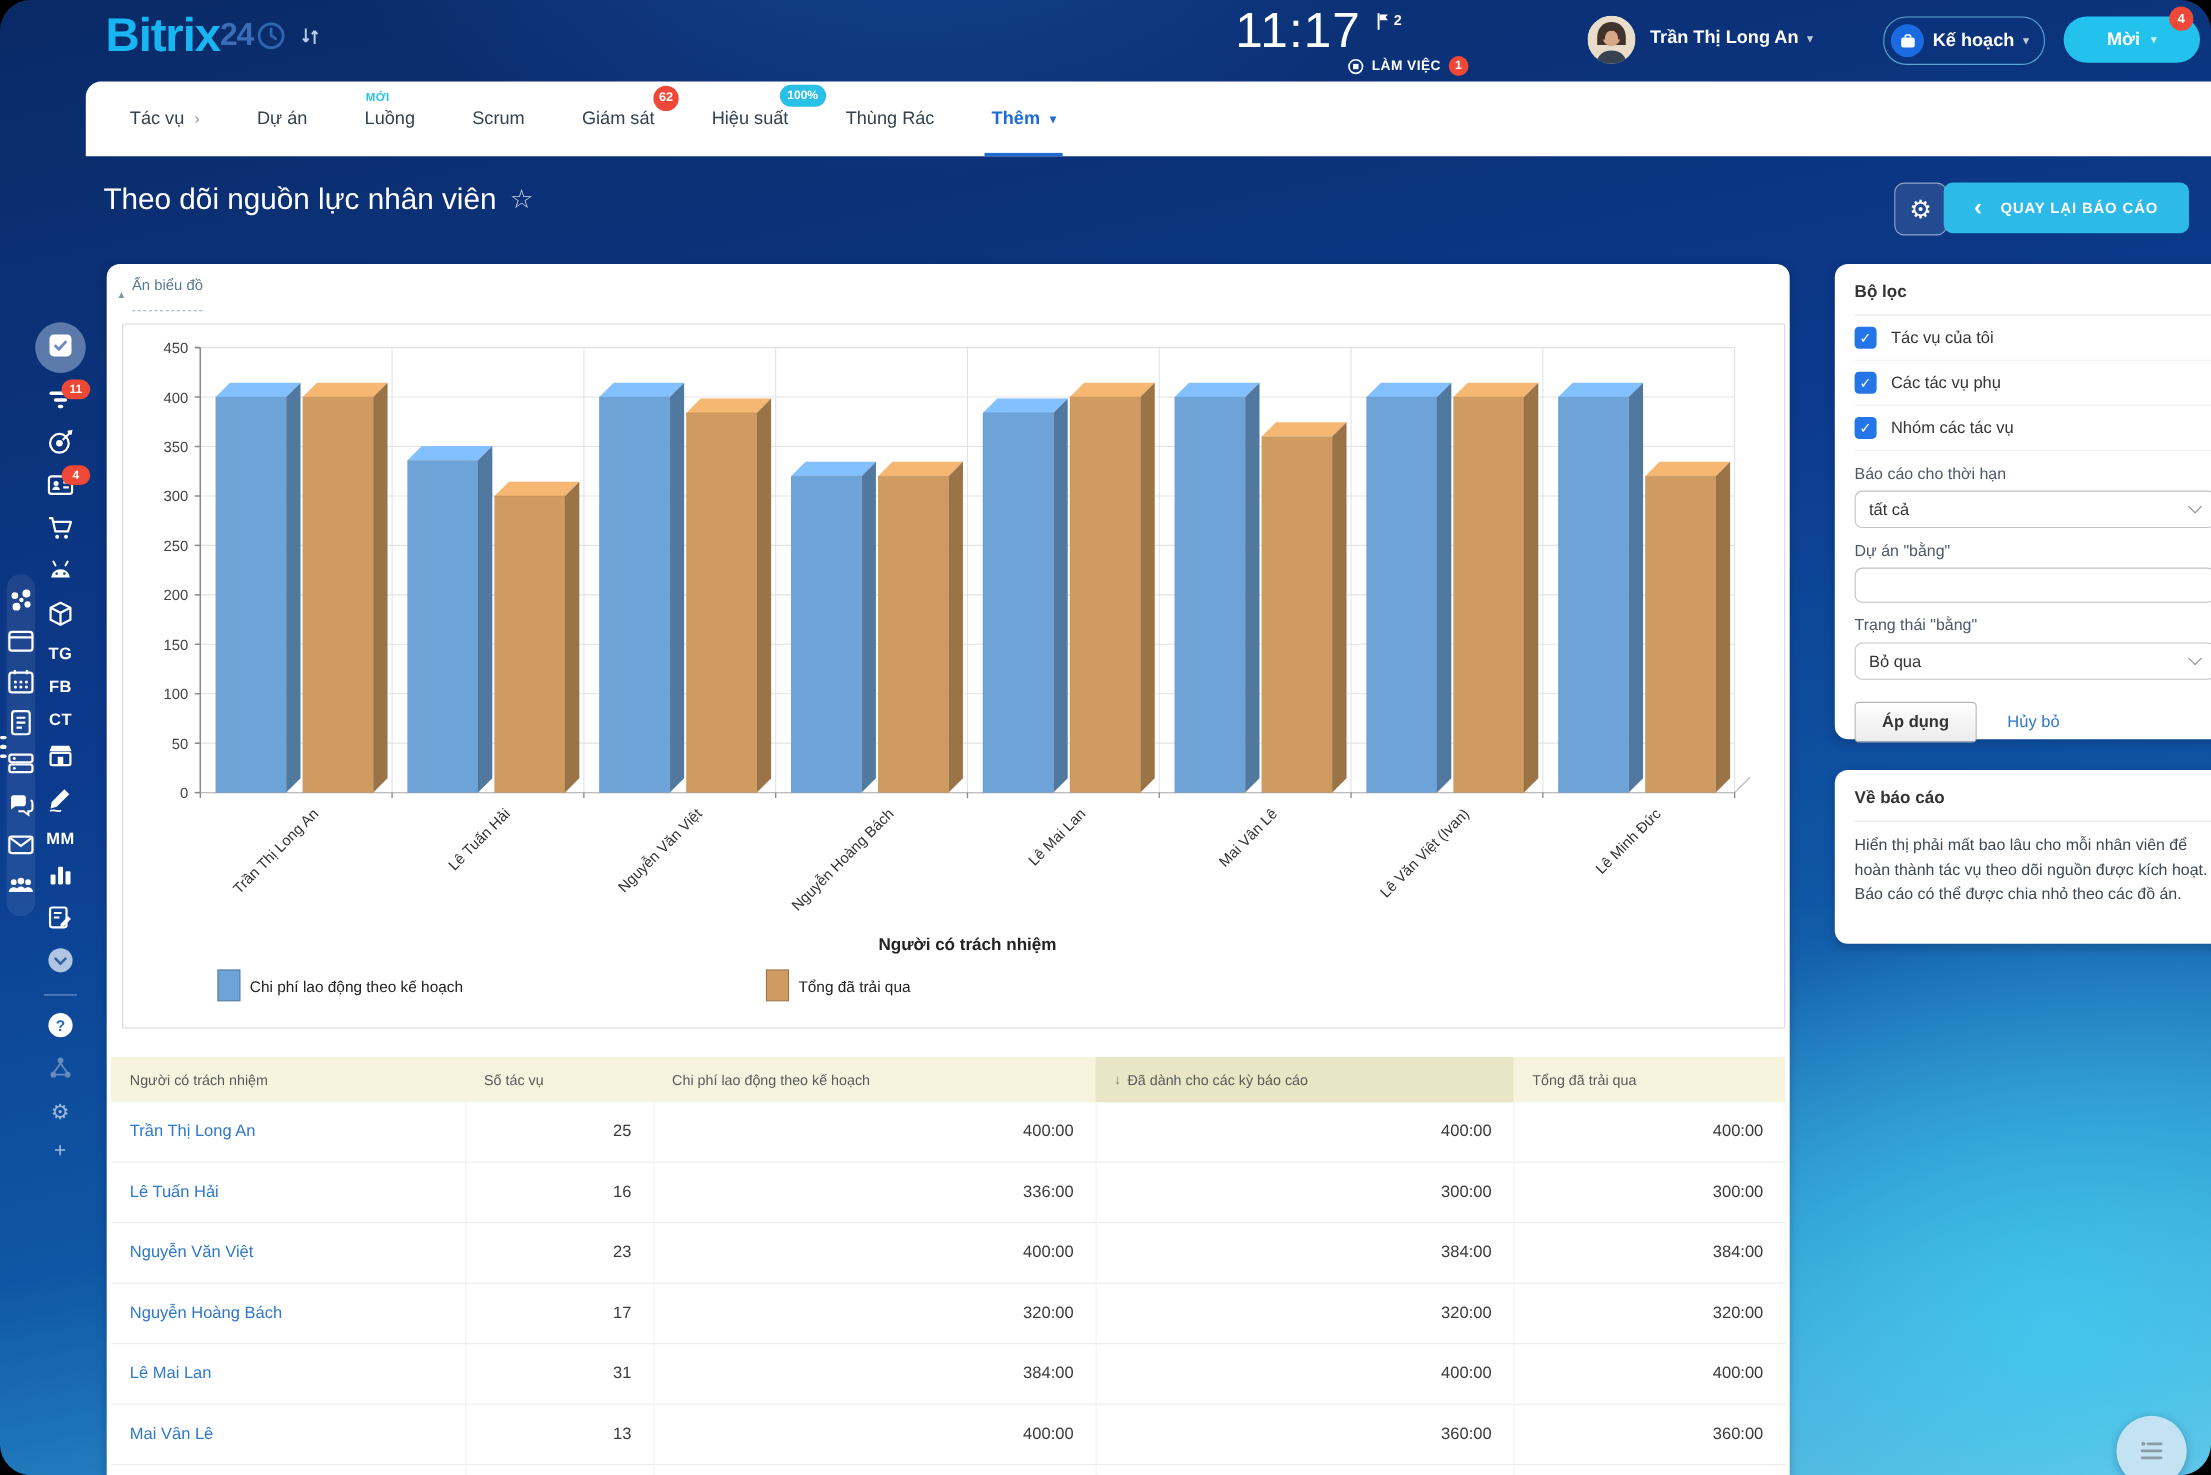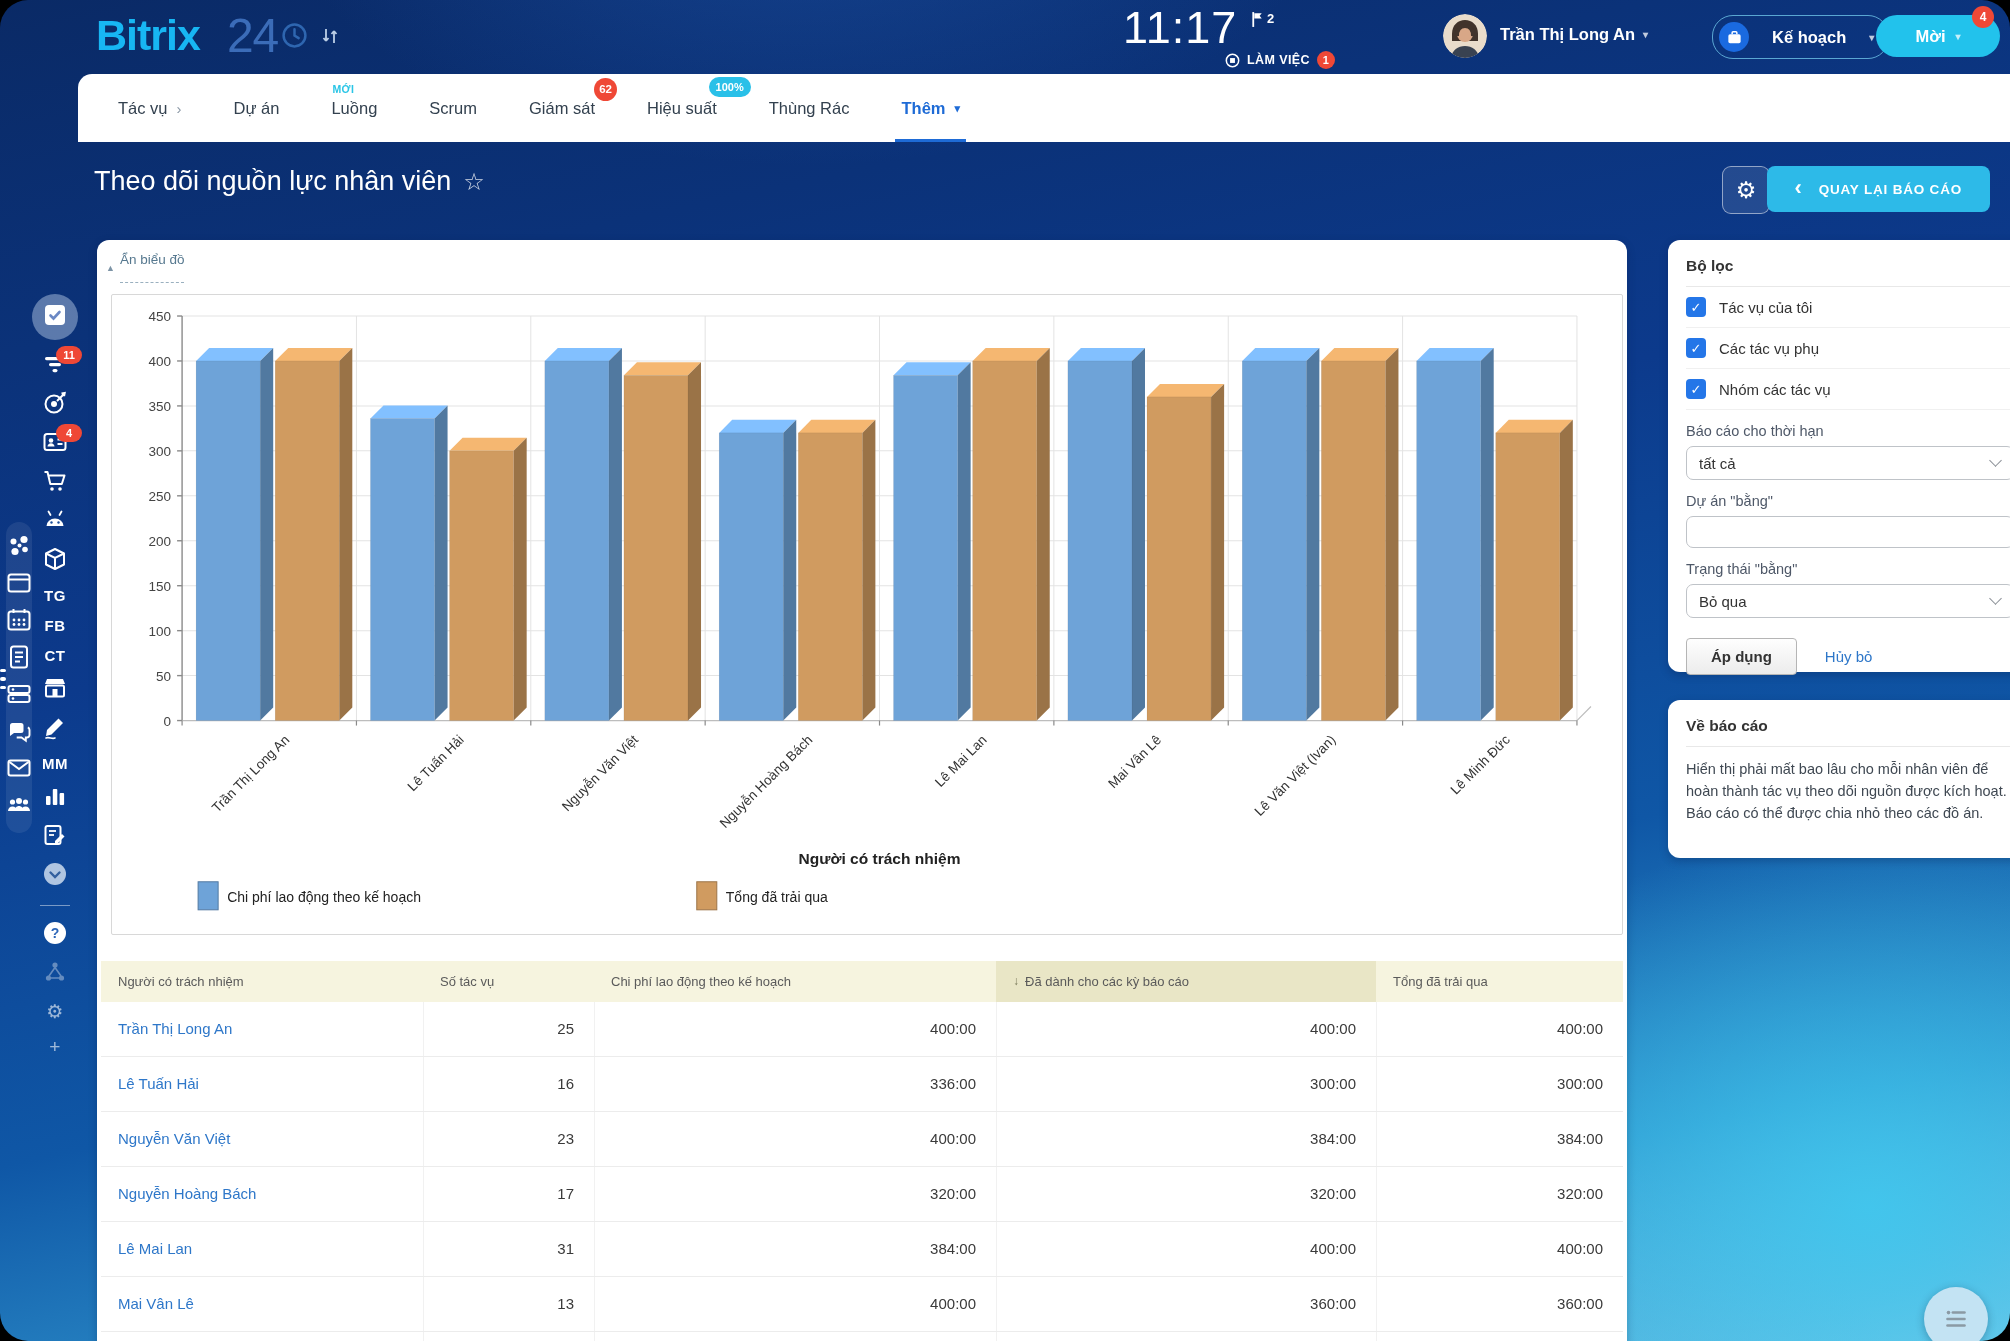--- a/index.html
+++ b/index.html
@@ -23,41 +23,41 @@
   .side-badge{position:absolute;top:-7px;right:-14px;background:#ef4836;color:#fff;font-size:11px;font-weight:bold;
     border-radius:9px;min-width:18px;height:18px;line-height:18px;padding:0 4px;text-align:center;}
   .side-text{color:#fff;font-weight:bold;font-size:15px;letter-spacing:.5px;cursor:pointer;}
   .side-text.faded{opacity:.6;font-size:19px;font-weight:normal;}
   .side-div{width:30px;height:1px;background:rgba(255,255,255,.45);margin:3px 0;}
   .faded{opacity:.6;}
   
   .topbar{position:absolute;left:78px;top:0;right:16px;height:74px;z-index:4;}
   .logo{position:absolute;left:18px;top:8px;display:flex;align-items:center;cursor:pointer;}
   .logo .l1{font-size:43px;font-weight:bold;color:#17b6f3;letter-spacing:-1px;}
-  .logo .l2{font-size:48px;font-weight:normal;color:#3b6cb8;letter-spacing:-1px;margin-left:27px;}
+  .logo .l2{font-size:29px;font-weight:bold;color:#3b6cb8;letter-spacing:-1px;}
   .logo .clock{margin-left:3px;width:27px;height:27px;}
   .logo .sliders{margin-left:12px;width:20px;height:20px;opacity:.9;}
   .search{position:absolute;left:303px;top:15px;width:691px;height:42px;background:rgba(255,255,255,.15);border-radius:21px;}
   .search input{position:absolute;left:22px;top:0;width:600px;height:42px;background:transparent;border:none;outline:none;
     color:#eaf1fb;font-size:15.5px;font-family:"Liberation Sans",sans-serif;}
   .search input::placeholder{color:#b6c8e4;}
   .search .sg{position:absolute;right:16px;top:11px;width:20px;height:20px;}
   .time{position:absolute;left:1045px;top:2px;color:#fff;font-size:45px;font-weight:200;letter-spacing:1px;}
   .flag{position:absolute;left:1157px;top:11px;display:flex;align-items:flex-start;gap:3px;color:#fff;font-size:13px;font-weight:bold;}
   .flag svg{width:13px;height:17px;}
   .status{position:absolute;left:1147px;top:51px;display:flex;align-items:center;gap:7px;color:#fff;
     font-size:12.5px;font-weight:bold;letter-spacing:.4px;cursor:pointer;}
   .status svg{width:15px;height:15px;}
   .badge-red{background:#ef4836;color:#fff;font-size:11px;font-weight:bold;border-radius:50%;
     width:18px;height:18px;line-height:18px;text-align:center;font-style:normal;}
   .avatar{position:absolute;left:1365px;top:14px;width:44px;height:44px;border-radius:50%;overflow:hidden;cursor:pointer;}
   .uname{position:absolute;left:1422px;top:25px;color:#fff;font-size:16.5px;font-weight:bold;display:flex;align-items:center;gap:8px;cursor:pointer;}
   .chev{font-size:10px;color:rgba(255,255,255,.75);}
   .plan-btn{position:absolute;left:1634px;top:15px;height:42px;border:1px solid rgba(110,196,233,.8);border-radius:21px;
-    display:flex;align-items:center;gap:23px;padding:0 14px 0 6px;color:#fff;font-size:16.5px;font-weight:bold;cursor:pointer;}
+    display:flex;align-items:center;gap:8px;padding:0 14px 0 6px;color:#fff;font-size:16.5px;font-weight:bold;cursor:pointer;}
   .plan-btn .pb-ic{width:30px;height:30px;border-radius:50%;background:#1a6ae0;display:flex;align-items:center;justify-content:center;}
   .plan-btn .pb-ic svg{width:17px;height:17px;}
   .invite-btn{position:absolute;left:1798px;top:15px;width:124px;height:42px;background:#22c2ec;border-radius:21px;
     display:flex;align-items:center;justify-content:center;gap:10px;color:#fff;font-size:16.5px;font-weight:bold;cursor:pointer;}
   .invite-btn .badge-red{position:absolute;top:-9px;right:6px;width:22px;height:22px;line-height:22px;font-size:12px;}
   
   .nav{position:absolute;left:78px;top:74px;right:0;height:68px;background:#fff;border-radius:14px 0 0 0;z-index:3;
     display:flex;align-items:center;padding-left:14px;}
   .tab{position:relative;height:68px;display:flex;align-items:center;padding:0 26px;font-size:16.5px;color:#33414f;cursor:pointer;}
   .tab .tchev{margin-left:9px;color:#8a97a5;font-size:15px;}

